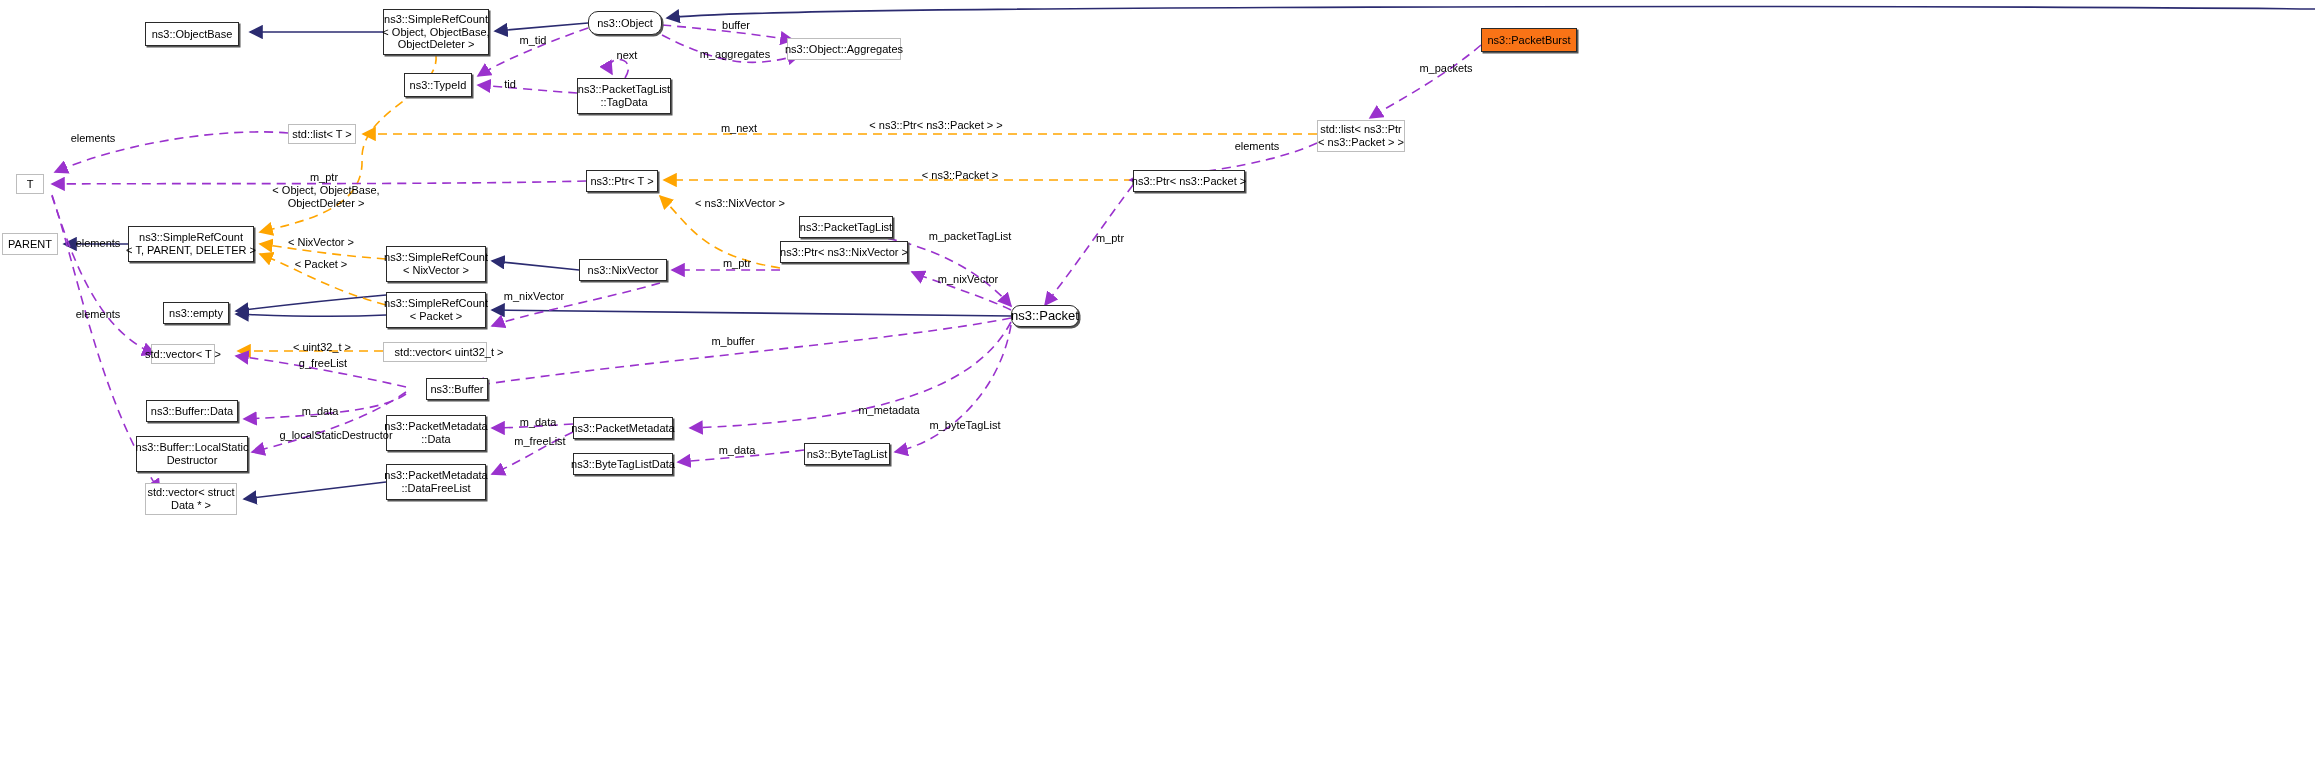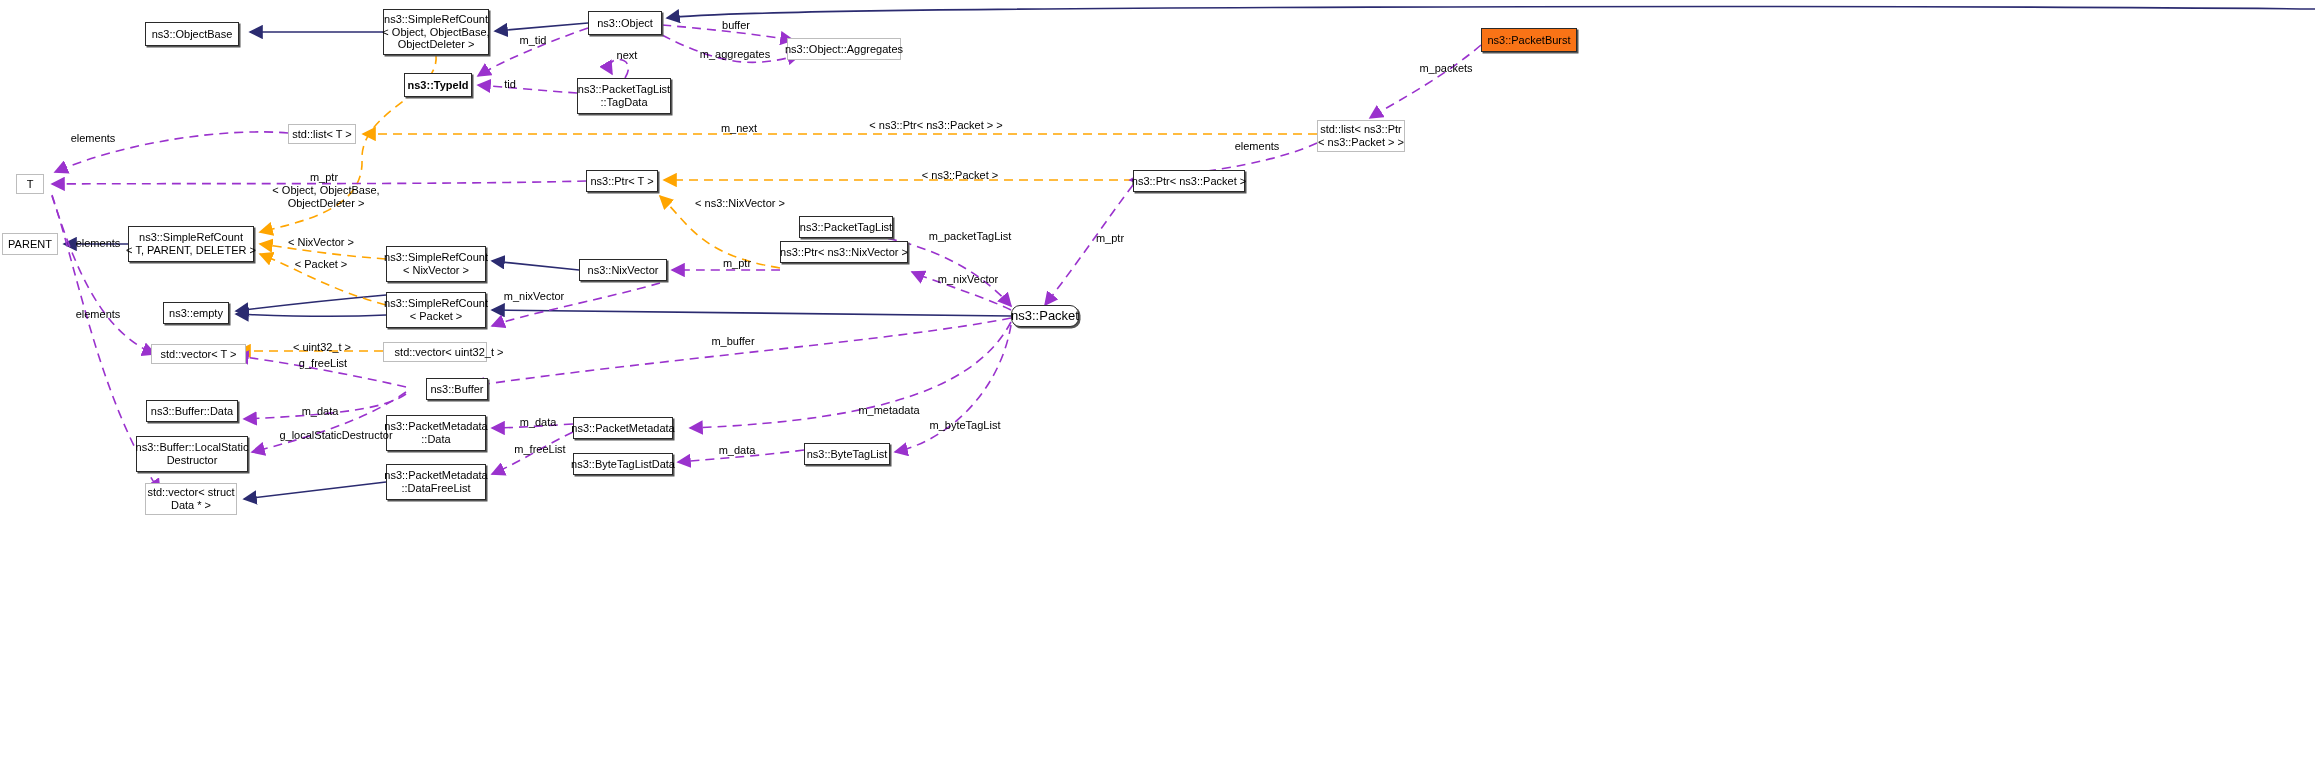--- a/index.html
+++ b/index.html
@@ -99,45 +99,45 @@
       <path d="M1011,325 C1000,390 950,440 895,452"></path>
       <path d="M52,195 C80,280 100,400 160,492"></path>
       <path d="M52,196 C70,250 95,330 155,354"></path>
     </g>
   </svg>
 
 <div class="node solid" style="left: 145px; top: 22px; width: 94px; height: 24px; font-size: 11px;">ns3::ObjectBase</div>
     <div class="node solid" style="left: 383px; top: 9px; width: 106px; height: 46px; font-size: 11px;">ns3::SimpleRefCount
 &lt; Object, ObjectBase,
 ObjectDeleter &gt;</div>
-    <div class="node solid" style="left: 588px; top: 11px; width: 74px; height: 24px; font-size: 11px;">ns3::Object</div>
+    <div class="node solid" style="left: 588px; top: 11px; width: 74px; height: 24px; font-size: 11px; border-radius: 10px;">ns3::Object</div>
     <div class="node light" style="left: 787px; top: 38px; width: 114px; height: 22px; font-size: 11px;">ns3::Object::Aggregates</div>
     <div class="node focus" style="left: 1481px; top: 28px; width: 96px; height: 24px; font-size: 11px;">ns3::PacketBurst</div>
-    <div class="node solid" style="left: 404px; top: 73px; width: 68px; height: 24px; font-size: 11px; font-weight: bold;">ns3::TypeId</div>
+    <div class="node solid" style="left: 404px; top: 73px; width: 68px; height: 24px; font-size: 11px;">ns3::TypeId</div>
     <div class="node solid" style="left: 577px; top: 78px; width: 94px; height: 36px; font-size: 11px;">ns3::PacketTagList
 ::TagData</div>
     <div class="node light" style="left: 288px; top: 124px; width: 68px; height: 20px; font-size: 11px;">std::list&lt; T &gt;</div>
     <div class="node light" style="left: 1317px; top: 120px; width: 88px; height: 32px; font-size: 11px;">std::list&lt; ns3::Ptr
 &lt; ns3::Packet &gt; &gt;</div>
     <div class="node light" style="left: 16px; top: 174px; width: 28px; height: 20px; font-size: 11px;">T</div>
     <div class="node solid" style="left: 586px; top: 170px; width: 72px; height: 22px; font-size: 11px;">ns3::Ptr&lt; T &gt;</div>
     <div class="node solid" style="left: 1133px; top: 170px; width: 112px; height: 22px; font-size: 11px;">ns3::Ptr&lt; ns3::Packet &gt;</div>
     <div class="node solid" style="left: 799px; top: 216px; width: 94px; height: 22px; font-size: 11px;">ns3::PacketTagList</div>
     <div class="node light" style="left: 2px; top: 233px; width: 56px; height: 22px; font-size: 11px;">PARENT</div>
     <div class="node solid" style="left: 128px; top: 226px; width: 126px; height: 36px; font-size: 11px;">ns3::SimpleRefCount
 &lt; T, PARENT, DELETER &gt;</div>
     <div class="node solid" style="left: 386px; top: 246px; width: 100px; height: 36px; font-size: 11px;">ns3::SimpleRefCount
 &lt; NixVector &gt;</div>
     <div class="node solid" style="left: 579px; top: 259px; width: 88px; height: 22px; font-size: 11px;">ns3::NixVector</div>
     <div class="node solid" style="left: 780px; top: 241px; width: 128px; height: 22px; font-size: 11px;">ns3::Ptr&lt; ns3::NixVector &gt;</div>
     <div class="node solid" style="left: 163px; top: 302px; width: 66px; height: 22px; font-size: 11px;">ns3::empty</div>
     <div class="node solid" style="left: 386px; top: 292px; width: 100px; height: 36px; font-size: 11px;">ns3::SimpleRefCount
 &lt; Packet &gt;</div>
     <div class="node solid" style="left: 1011px; top: 305px; width: 68px; height: 22px; font-size: 13px; border-radius: 9px;">ns3::Packet</div>
-    <div class="node light" style="left: 151px; top: 344px; width: 95px; height: 20px; font-size: 11px;">std::vector&lt; T &gt;</div>
+    <div class="node light" style="left: 151px; top: 344px; width: 64px; height: 20px; font-size: 11px;">std::vector&lt; T &gt;</div>
     <div class="node light" style="left: 383px; top: 342px; width: 104px; height: 20px; font-size: 11px; padding-left: 28px;">std::vector&lt; uint32_t &gt;</div>
     <div class="node solid" style="left: 406px; top: 378px; width: 62px; height: 22px; font-size: 11px; margin-left: 20px;">ns3::Buffer</div>
     <div class="node solid" style="left: 146px; top: 400px; width: 92px; height: 22px; font-size: 11px;">ns3::Buffer::Data</div>
     <div class="node solid" style="left: 386px; top: 415px; width: 100px; height: 36px; font-size: 11px;">ns3::PacketMetadata
 ::Data</div>
     <div class="node solid" style="left: 573px; top: 417px; width: 100px; height: 22px; font-size: 11px;">ns3::PacketMetadata</div>
     <div class="node solid" style="left: 136px; top: 436px; width: 112px; height: 36px; font-size: 11px;">ns3::Buffer::LocalStatic
 Destructor</div>
     <div class="node solid" style="left: 573px; top: 453px; width: 100px; height: 22px; font-size: 11px;">ns3::ByteTagListData</div>
     <div class="node solid" style="left: 804px; top: 443px; width: 86px; height: 22px; font-size: 11px;">ns3::ByteTagList</div>
@@ -170,15 +170,15 @@
     <div class="edge-label" style="left: 496px; top: 290px; width: 76px; font-size: 11px;">m_nixVector</div>
     <div class="edge-label" style="left: 69px; top: 308px; width: 58px; font-size: 11px;">elements</div>
     <div class="edge-label" style="left: 705px; top: 335px; width: 56px; font-size: 11px;">m_buffer</div>
     <div class="edge-label" style="left: 285px; top: 341px; width: 74px; font-size: 11px;">&lt; uint32_t &gt;</div>
     <div class="edge-label" style="left: 291px; top: 357px; width: 64px; font-size: 11px;">g_freeList</div>
     <div class="edge-label" style="left: 295px; top: 405px; width: 50px; font-size: 11px;">m_data</div>
     <div class="edge-label" style="left: 813px; top: 404px; width: 72px; font-size: 11px; margin-left: 40px;">m_metadata</div>
     <div class="edge-label" style="left: 513px; top: 416px; width: 50px; font-size: 11px;">m_data</div>
     <div class="edge-label" style="left: 922px; top: 419px; width: 86px; font-size: 11px;">m_byteTagList</div>
     <div class="edge-label" style="left: 266px; top: 429px; width: 140px; font-size: 11px;">g_localStaticDestructor</div>
-    <div class="edge-label" style="left: 508px; top: 435px; width: 64px; font-size: 11px; margin-top: 8px;">m_freeList</div>
+    <div class="edge-label" style="left: 508px; top: 435px; width: 64px; font-size: 11px;">m_freeList</div>
     <div class="edge-label" style="left: 712px; top: 444px; width: 50px; font-size: 11px;">m_data</div>
   </div>
 
 </body></html>

